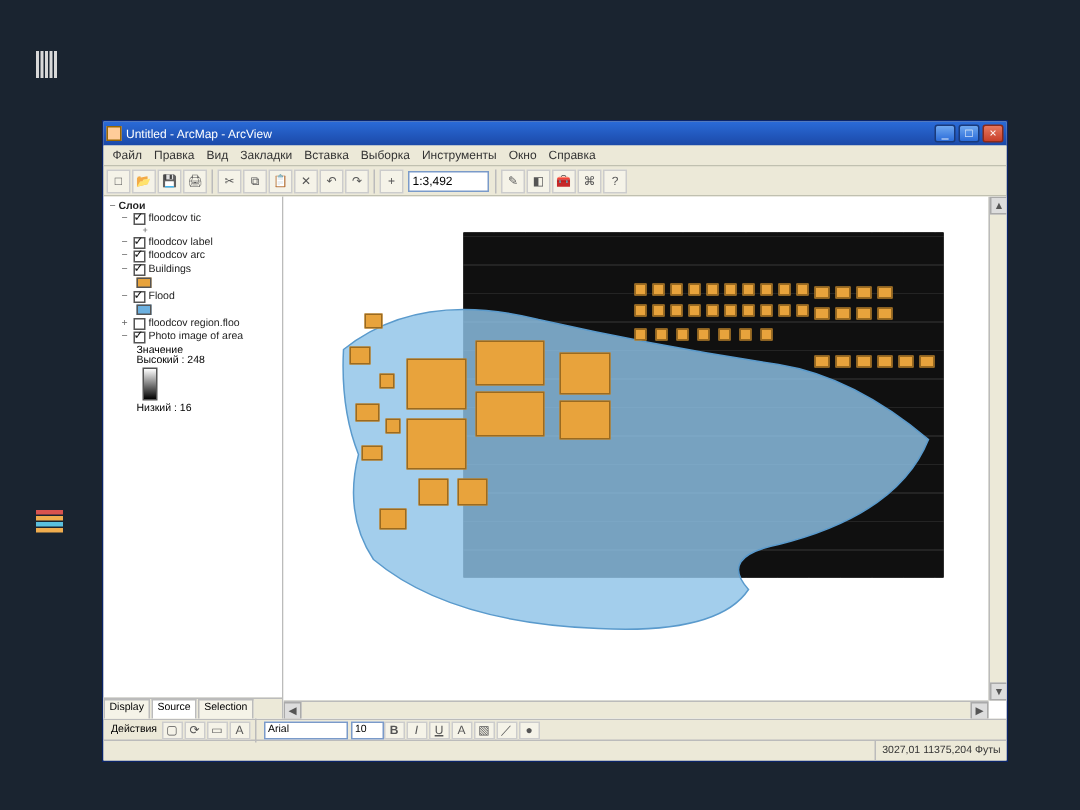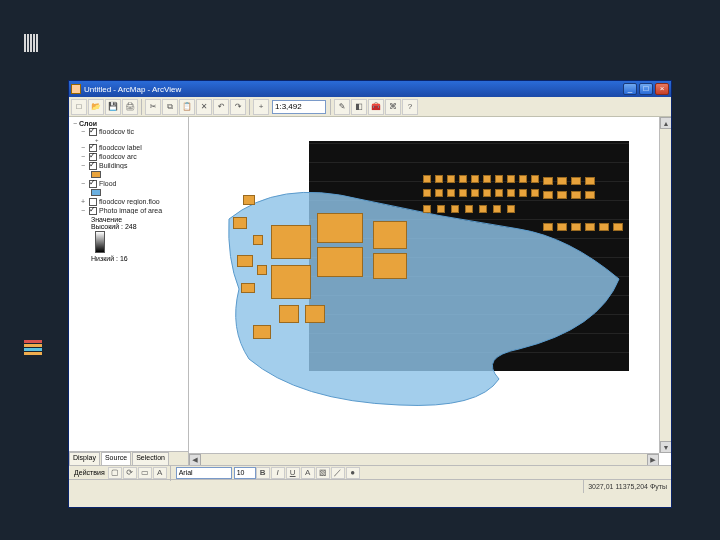--- a/index.html
+++ b/index.html
@@ -161,20 +161,31 @@
 
   <div class="titlebar">
     <div class="ticon"></div>
     <span>Untitled - ArcMap - ArcView</span>
     <div class="spacer"></div>
     <div class="win-btn">_</div>
     <div class="win-btn">□</div>
     <div class="win-btn close">×</div>
   </div>
 
+  <div class="menubar">
+    <span>Файл</span>
+    <span>Правка</span>
+    <span>Вид</span>
+    <span>Закладки</span>
+    <span>Вставка</span>
+    <span>Выборка</span>
+    <span>Инструменты</span>
+    <span>Окно</span>
+    <span>Справка</span>
+  </div>
 
   <div class="toolbar">
     <div class="tbtn">□</div>
     <div class="tbtn">📂</div>
     <div class="tbtn">💾</div>
     <div class="tbtn">🖨</div>
     <div class="tsep"></div>
     <div class="tbtn">✂</div>
     <div class="tbtn">⧉</div>
     <div class="tbtn">📋</div>

